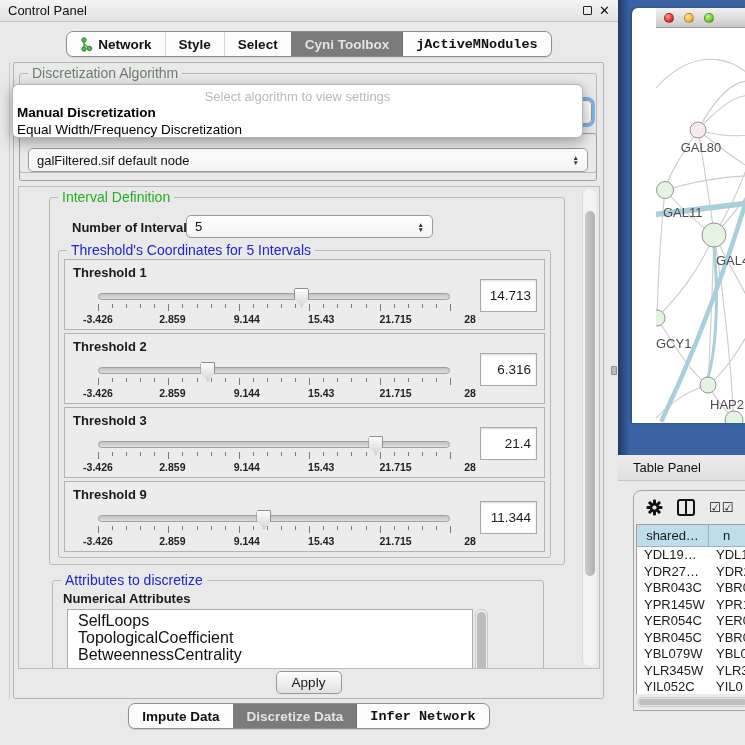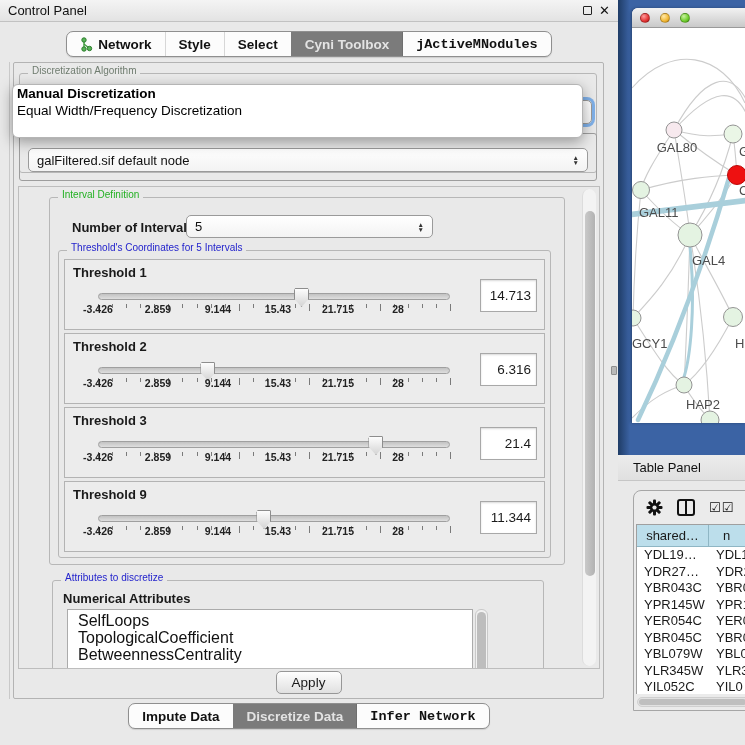--- a/index.html
+++ b/index.html
@@ -28,21 +28,21 @@
   .tab.sel + .tab { border-left-color:#6f6f6f;font-family:Liberation Mono, monospace; }
   .net-ic { width:13px; height:15px; display:inline-block; }
 
   .outer-panel { position:absolute; left:13px; top:62px; width:591px; height:637px;
     border:1px solid #b3b3b3; background:#e9e9e9; border-radius:2px; }
   .left-strip-line { position:absolute; left:9px; top:62px; width:1px; height:637px; background:#c9c9c9; }
 
   
   .tgroup { position:absolute; border:1px solid #b7b7b7; border-radius:3px; }
   .tgroup > .gtitle { position:absolute; top:-9px; left:8px; background:#e9e9e9; padding:0 4px;
-    font-size:10px; white-space:nowrap; }
+    font-size:14px; white-space:nowrap; }
   .gtitle.green { color:#23b123; }
   .gtitle.blue  { color:#2323cc; }
   .gtitle.dim   { color:#6f7c6f; }
 
   .combo { position:absolute; background:linear-gradient(#ffffff,#f3f3f3); border:1px solid #9a9a9a;
     border-radius:5px; display:flex; align-items:center; padding:0 8px; font-size:13px; color:#111; }
   .combo .spin { margin-left:auto; display:flex; flex-direction:column; line-height:5px;
     font-size:6.5px; color:#333; padding-left:6px; }
   .combo.focusring { box-shadow:0 0 0 3px rgba(108,166,232,.85); }
 
@@ -70,21 +70,21 @@
   .thr { position:relative; height:71px; border:1px solid #b3b3b3; background:#ececec; }
   .thr-title { position:absolute; left:8px; top:5px; font-weight:bold; font-size:13px; }
   .track { position:absolute; left:33px; top:33px; width:352px; height:7px; border-radius:4px;
     border:1px solid #9f9f9f; background:linear-gradient(#c2c2c2,#dedede); }
   .thumb { position:absolute; top:-6px; width:15px; height:19px; margin-left:-7px;
     background:linear-gradient(#fdfdfd,#d5d5d5); border:1px solid #8d8d8d;
     clip-path:polygon(8% 0,92% 0,100% 12%,100% 55%,50% 100%,0 55%,0 12%); }
   .ticks { position:absolute; left:33px; top:44px; width:352px; height:8px; }
   .ticks i { position:absolute; top:0; width:1px; height:4px; background:#7a7a7a; }
   .ticks i.major { height:7px; }
-  .ticklabels { position:absolute; left:33px; top:43px; width:300px; height:12px; }
+  .ticklabels { position:absolute; left:33px; top:53px; width:372px; height:12px; }
   .ticklabels span { position:absolute; transform:translateX(-50%); font-size:10.5px; font-weight:bold; color:#222; }
   .thr-val { position:absolute; right:7px; top:19px; width:57px; height:33px; background:#fff;
     border:1px solid #a8a8a8; box-shadow:inset 0 1px 2px rgba(0,0,0,.15);
     display:flex; align-items:center; justify-content:flex-end; padding:0 5px; font-size:13.5px; }
 
   .attr-group { left:33px; top:393px; width:492px; height:120px; }
   .num-attr { position:absolute; left:10px; top:10px; font-weight:bold; font-size:13px; }
   .attr-list { position:absolute; left:14px; top:28px; width:406px; height:86px; background:#fff;
     border:1px solid #ababab; overflow:hidden; padding:2px 0 0 10px; }
   .attr-list div { font-size:16px; line-height:17px; color:#111; }
@@ -95,21 +95,21 @@
   .apply-btn { position:absolute; left:50%; transform:translateX(-50%); top:608px; width:66px; height:23px;
     background:linear-gradient(#fefefe,#e0e0e0); border:1px solid #979797; border-radius:5px;
     font-size:13.5px; display:flex; align-items:center; justify-content:center; }
 
   .bottom-tabbar { position:absolute; top:703px; left:0; width:618px; display:flex; justify-content:center; }
 
   
   .desktop { position:absolute; left:618px; top:0; width:127px; height:455px;
     background:linear-gradient(90deg,#1f3c66 0px,#3b63a4 12px); }
   .net-window { position:absolute; left:14px; top:8px; width:113px; height:415px;
-    border-radius:6px 0 0 0; overflow:hidden; background:#fff; box-shadow:-1px 0 3px rgba(0,0,0,.3); }
+    border-radius:6px 0 0 0; overflow:hidden; background:#fff; box-shadow:-1px 0 3px rgba(0,0,0,.3);padding-left:24px; }
   .net-titlebar { height:20px; background:linear-gradient(#f2f2f2,#c9c9c9); border-bottom:1px solid #9a9a9a;
     display:flex; align-items:center; gap:10px; padding-left:8px; }
   .light { width:10px; height:10px; border-radius:50%; border:1px solid rgba(0,0,0,.25); }
   .light.red    { background:radial-gradient(circle at 35% 30%, #ff9a9a, #e33535 60%, #a31212); }
   .light.yellow { background:radial-gradient(circle at 35% 30%, #ffe9a8, #f2b836 60%, #b97e0c); }
   .light.green  { background:radial-gradient(circle at 35% 30%, #c9f2a0, #6fce2e 60%, #3f8c12); }
   #netsvg { display:block; }
   #netsvg text { font-family:"Liberation Sans","DejaVu Sans",sans-serif; font-size:13px; fill:#4c4c4c; }
 
   .tp-bar { position:absolute; left:618px; top:455px; width:127px; height:26px;
@@ -425,20 +425,21 @@
       <div class="tab sel">
           <span>Discretize Data</span>
         </div>
       <div class="tab">
           <span>Infer Network</span>
         </div>
     </div>
   </div>
 
   <div class="popup">
+    <div class="hint">Select algorithm to view settings</div>
     <div class="opt bold">Manual Discretization</div>
     <div class="opt">Equal Width/Frequency Discretization</div>
   </div>
 </div>
 
 <div class="split-handle"></div>
 
 <div class="desktop">
   <div class="net-window">
     <div class="net-titlebar">

